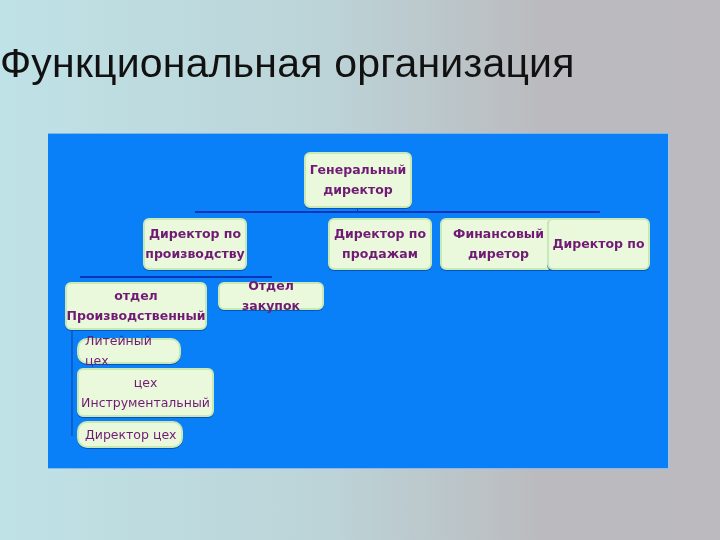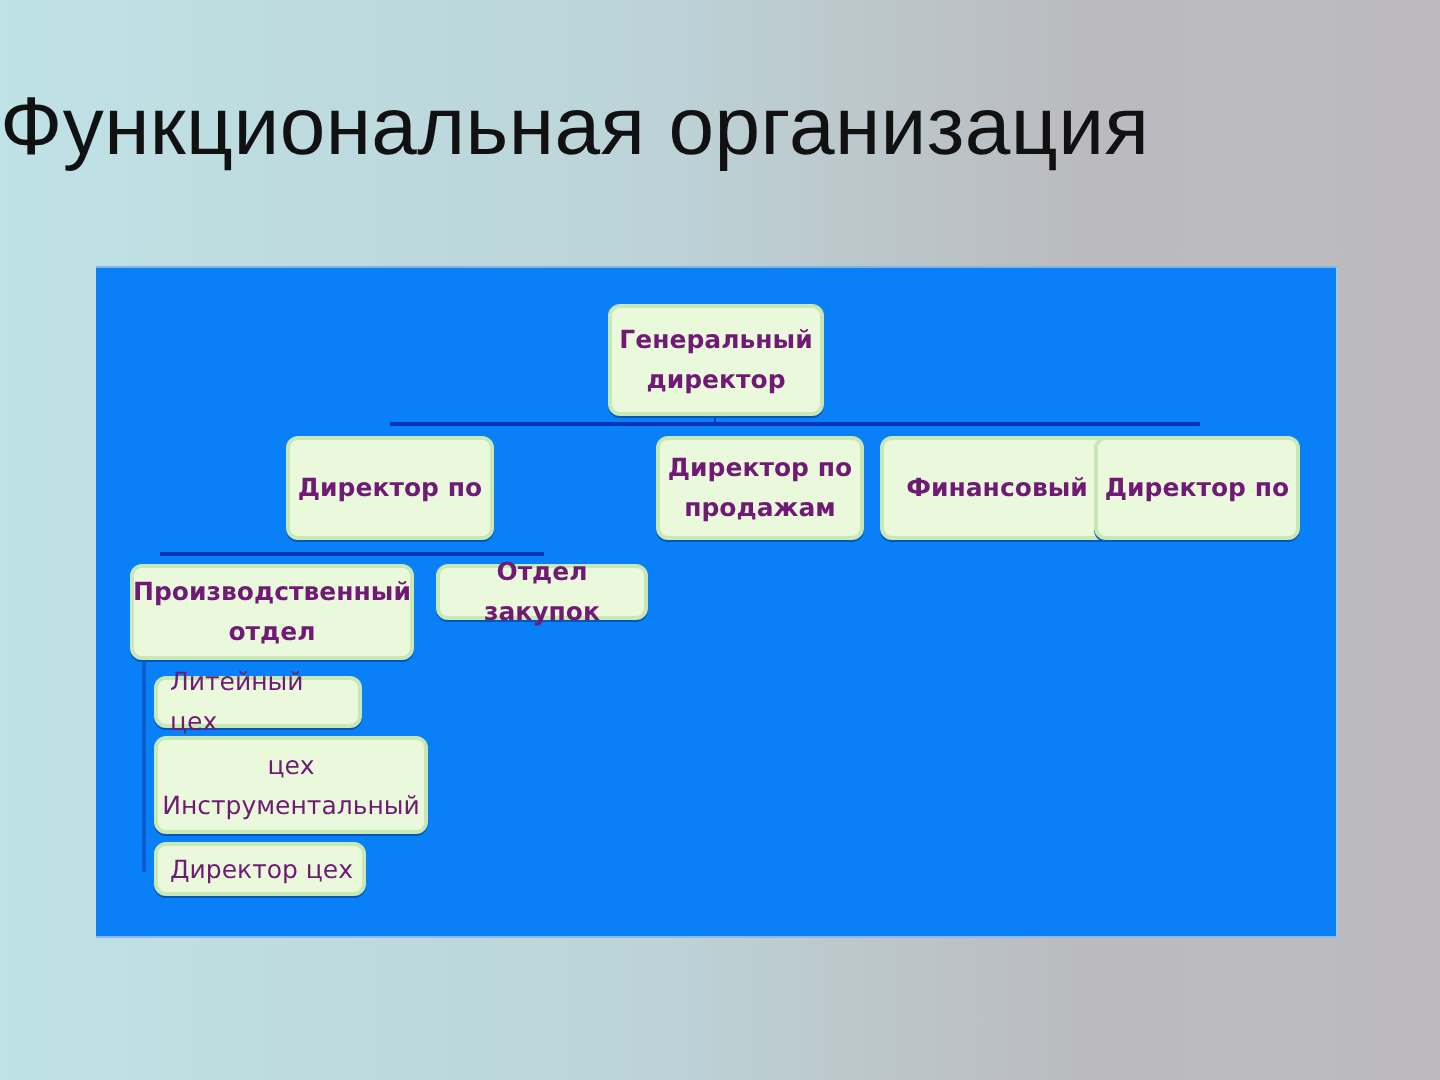--- a/index.html
+++ b/index.html
@@ -27,21 +27,21 @@
     border-radius: 6px;
     color: #701a75;
     font-family: "DejaVu Sans", sans-serif;
     font-weight: bold;
     font-size: 12.5px;
     line-height: 20px;
     text-align: center;
     display: flex; align-items: center; justify-content: center;
     box-shadow: 0 1px 0 #0457b8;
   }
-  .box.left { justify-content: flex-start; padding-left: 6px; text-align: left; }
+  .box.left { justify-content: flex-start; padding-left: 6px; text-align: left; border-radius: 10px; }
   .line { position: absolute; background: #0a35b8; }
 </style>
 </head>
 <body>
 
 <div class="slide-title">Функциональная организация</div>
 
 <div class="panel"></div>
 
 <div class="line" style="left:195px; top:211px; width:405px; height:2px;"></div>
@@ -52,43 +52,45 @@
 <div class="box" style="left:304px; top:152px; width:108px; height:56px;">
   <div>
     <div>Генеральный</div>
     <div>директор</div>
   </div>
 </div>
 
 <div class="box" style="left:143px; top:218px; width:104px; height:52px;">
   <div>
     <div>Директор по</div>
+    <div>производству</div>
   </div>
 </div>
 <div class="box" style="left:328px; top:218px; width:104px; height:52px;">
   <div>
     <div>Директор по</div>
     <div>продажам</div>
   </div>
 </div>
 <div class="box" style="left:440px; top:218px; width:117px; height:52px;">
   <div>
     <div>Финансовый</div>
+    <div>диретор</div>
   </div>
 </div>
 <div class="box" style="left:547px; top:218px; width:103px; height:52px;">
   <div>
     <div>Директор по</div>
   </div>
 </div>
 
 <div class="box" style="left:65px; top:282px; width:142px; height:48px;">
   <div>
+    <div>отдел</div>
     <div>Производственный</div>
-    <div>отдел</div>
   </div>
 </div>
 <div class="box" style="left:218px; top:282px; width:106px; height:28px;">
   <div>Отдел закупок</div>
 </div>
 
 <div class="box left" style="left:77px; top:338px; width:104px; height:26px; font-weight:normal;">
   <div>Литейный цех</div>
 </div>
 <div class="box" style="left:77px; top:368px; width:137px; height:49px; font-weight:normal;">

